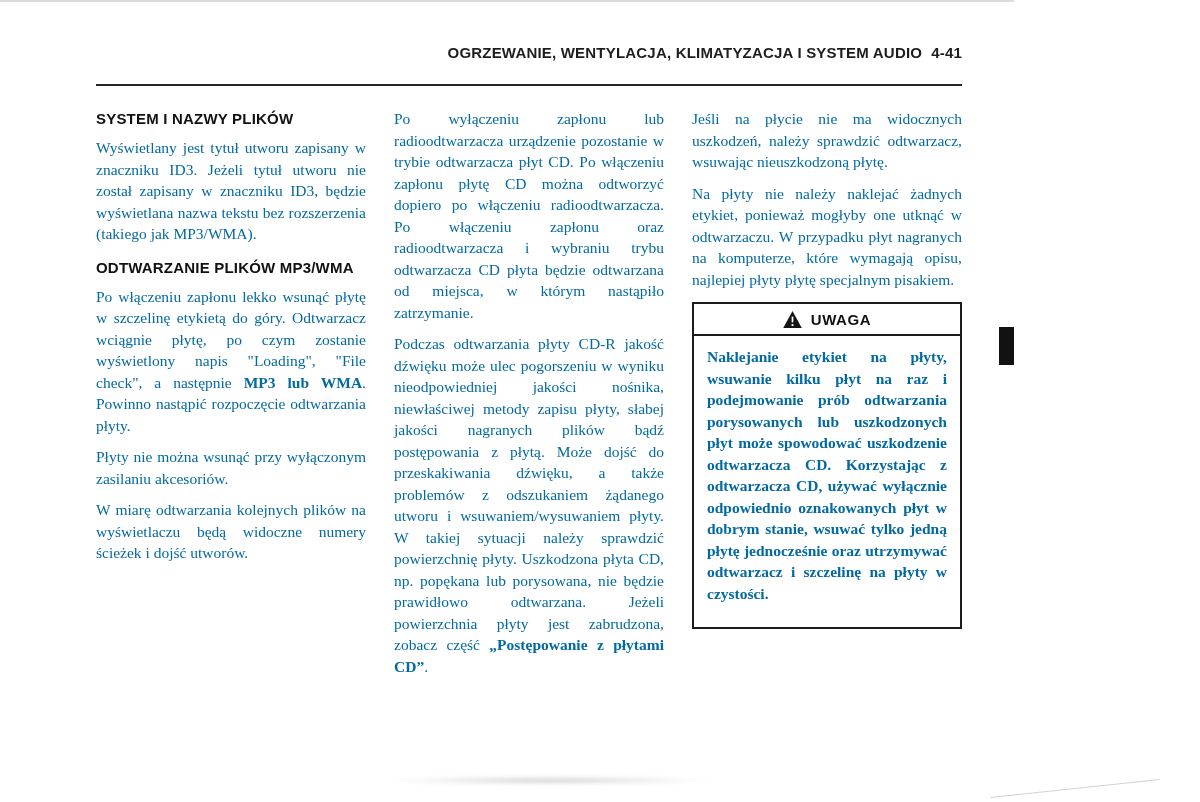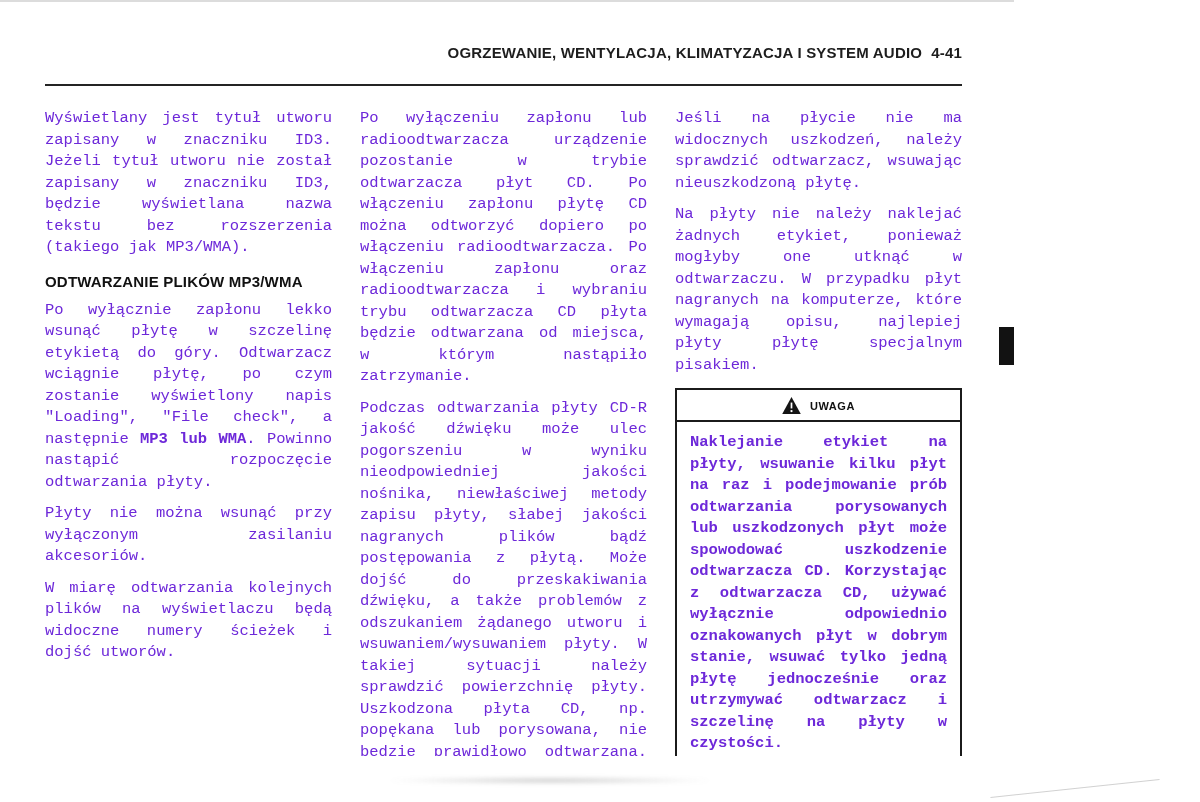--- a/index.html
+++ b/index.html
@@ -7,21 +7,21 @@
   body {
     background:#ffffff;
     font-family:"Liberation Serif", serif;
     color:#161616;
     overflow:hidden;
     position:relative;
   }
   .page {
     position:relative;
     width:1014px; height:802px;
-    padding:44px 52px 0 45px;
+    padding:44px 52px 0 96px;
   }
   .top-edge {
     position:absolute; top:0; left:0; width:100%; height:2px;
     background:#dcdcdc;
   }
   .page-header {
     text-align:right;
     font-family:"Liberation Sans", sans-serif;
     font-weight:bold;
     font-size:15px;
@@ -41,22 +41,21 @@
     margin-top:22px;
     height:648px;
     overflow:hidden;
   }
   .col { width:340px; }
   .col p {
     text-align:justify;
     font-size:15.5px;
     line-height:21.5px;
     margin-bottom:10px;
-    color:#6d28d9;
-    font-family:Liberation Mono, monospace;
+    color:#0369a1;
   }
   h2.sec {
     font-family:"Liberation Sans", sans-serif;
     font-size:15px;
     font-weight:bold;
     letter-spacing:0.2px;
     color:#111;
     margin:14px 0 10px 0;
   }
   h2.sec.first { margin-top:2px; }
@@ -68,21 +67,21 @@
   }
   .warning-header {
     display:flex;
     align-items:center;
     justify-content:center;
     gap:9px;
     padding:7px 0 6px 0;
     border-bottom:2px solid #1b1b1b;
     font-family:"Liberation Sans", sans-serif;
     font-weight:bold;
-    font-size:11px;
+    font-size:15px;
     letter-spacing:0.6px;
     color:#111;
   }
   .warning-header svg { display:block; }
   .warning-body {
     font-weight:bold;
     text-align:justify;
     font-size:15.5px;
     line-height:22px;
     padding:10px 13px 13px 13px;
@@ -120,23 +119,24 @@
   <div class="top-edge"></div>
 
   <header class="page-header">
     <span>OGRZEWANIE, WENTYLACJA, KLIMATYZACJA I SYSTEM AUDIO</span><span class="page-number">4-41</span>
   </header>
   <div class="header-rule"></div>
 
   <div class="columns">
 
     <section class="col">
+      <h2 class="sec first">SYSTEM I NAZWY PLIKÓW</h2>
       <p>Wyświetlany jest tytuł utworu zapisany w znaczniku ID3. Jeżeli tytuł utworu nie został zapisany w znaczniku ID3, będzie wyświetlana nazwa tekstu bez rozszerzenia (takiego jak MP3/WMA).</p>
       <h2 class="sec">ODTWARZANIE PLIKÓW MP3/WMA</h2>
-      <p><span>Po wyłącznie zapłonu lekko wsunąć płytę w szczelinę etykietą do góry. Odtwarzacz wciągnie płytę, po czym zostanie wyświetlony napis "Loading", "File check", a następnie </span><span class="bold">MP3 lub WMA</span><span>. Powinno nastąpić rozpoczęcie odtwarzania płyty.</span></p>
+      <p><span>Po włączeniu zapłonu lekko wsunąć płytę w szczelinę etykietą do góry. Odtwarzacz wciągnie płytę, po czym zostanie wyświetlony napis "Loading", "File check", a następnie </span><span class="bold">MP3 lub WMA</span><span>. Powinno nastąpić rozpoczęcie odtwarzania płyty.</span></p>
       <p>Płyty nie można wsunąć przy wyłączonym zasilaniu akcesoriów.</p>
       <p>W miarę odtwarzania kolejnych plików na wyświetlaczu będą widoczne numery ścieżek i dojść utworów.</p>
     </section>
 
     <section class="col">
       <p>Po wyłączeniu zapłonu lub radioodtwarzacza urządzenie pozostanie w trybie odtwarzacza płyt CD. Po włączeniu zapłonu płytę CD można odtworzyć dopiero po włączeniu radioodtwarzacza. Po włączeniu zapłonu oraz radioodtwarzacza i wybraniu trybu odtwarzacza CD płyta będzie odtwarzana od miejsca, w którym nastąpiło zatrzymanie.</p>
       <p><span>Podczas odtwarzania płyty CD-R jakość dźwięku może ulec pogorszeniu w wyniku nieodpowiedniej jakości nośnika, niewłaściwej metody zapisu płyty, słabej jakości nagranych plików bądź postępowania z płytą. Może dojść do przeskakiwania dźwięku, a także problemów z odszukaniem żądanego utworu i wsuwaniem/wysuwaniem płyty. W takiej sytuacji należy sprawdzić powierzchnię płyty. Uszkodzona płyta CD, np. popękana lub porysowana, nie będzie prawidłowo odtwarzana. Jeżeli powierzchnia płyty jest zabrudzona, zobacz część </span><span class="bold">„Postępowanie z płytami CD”</span><span>.</span></p>
     </section>
 
     <section class="col">

